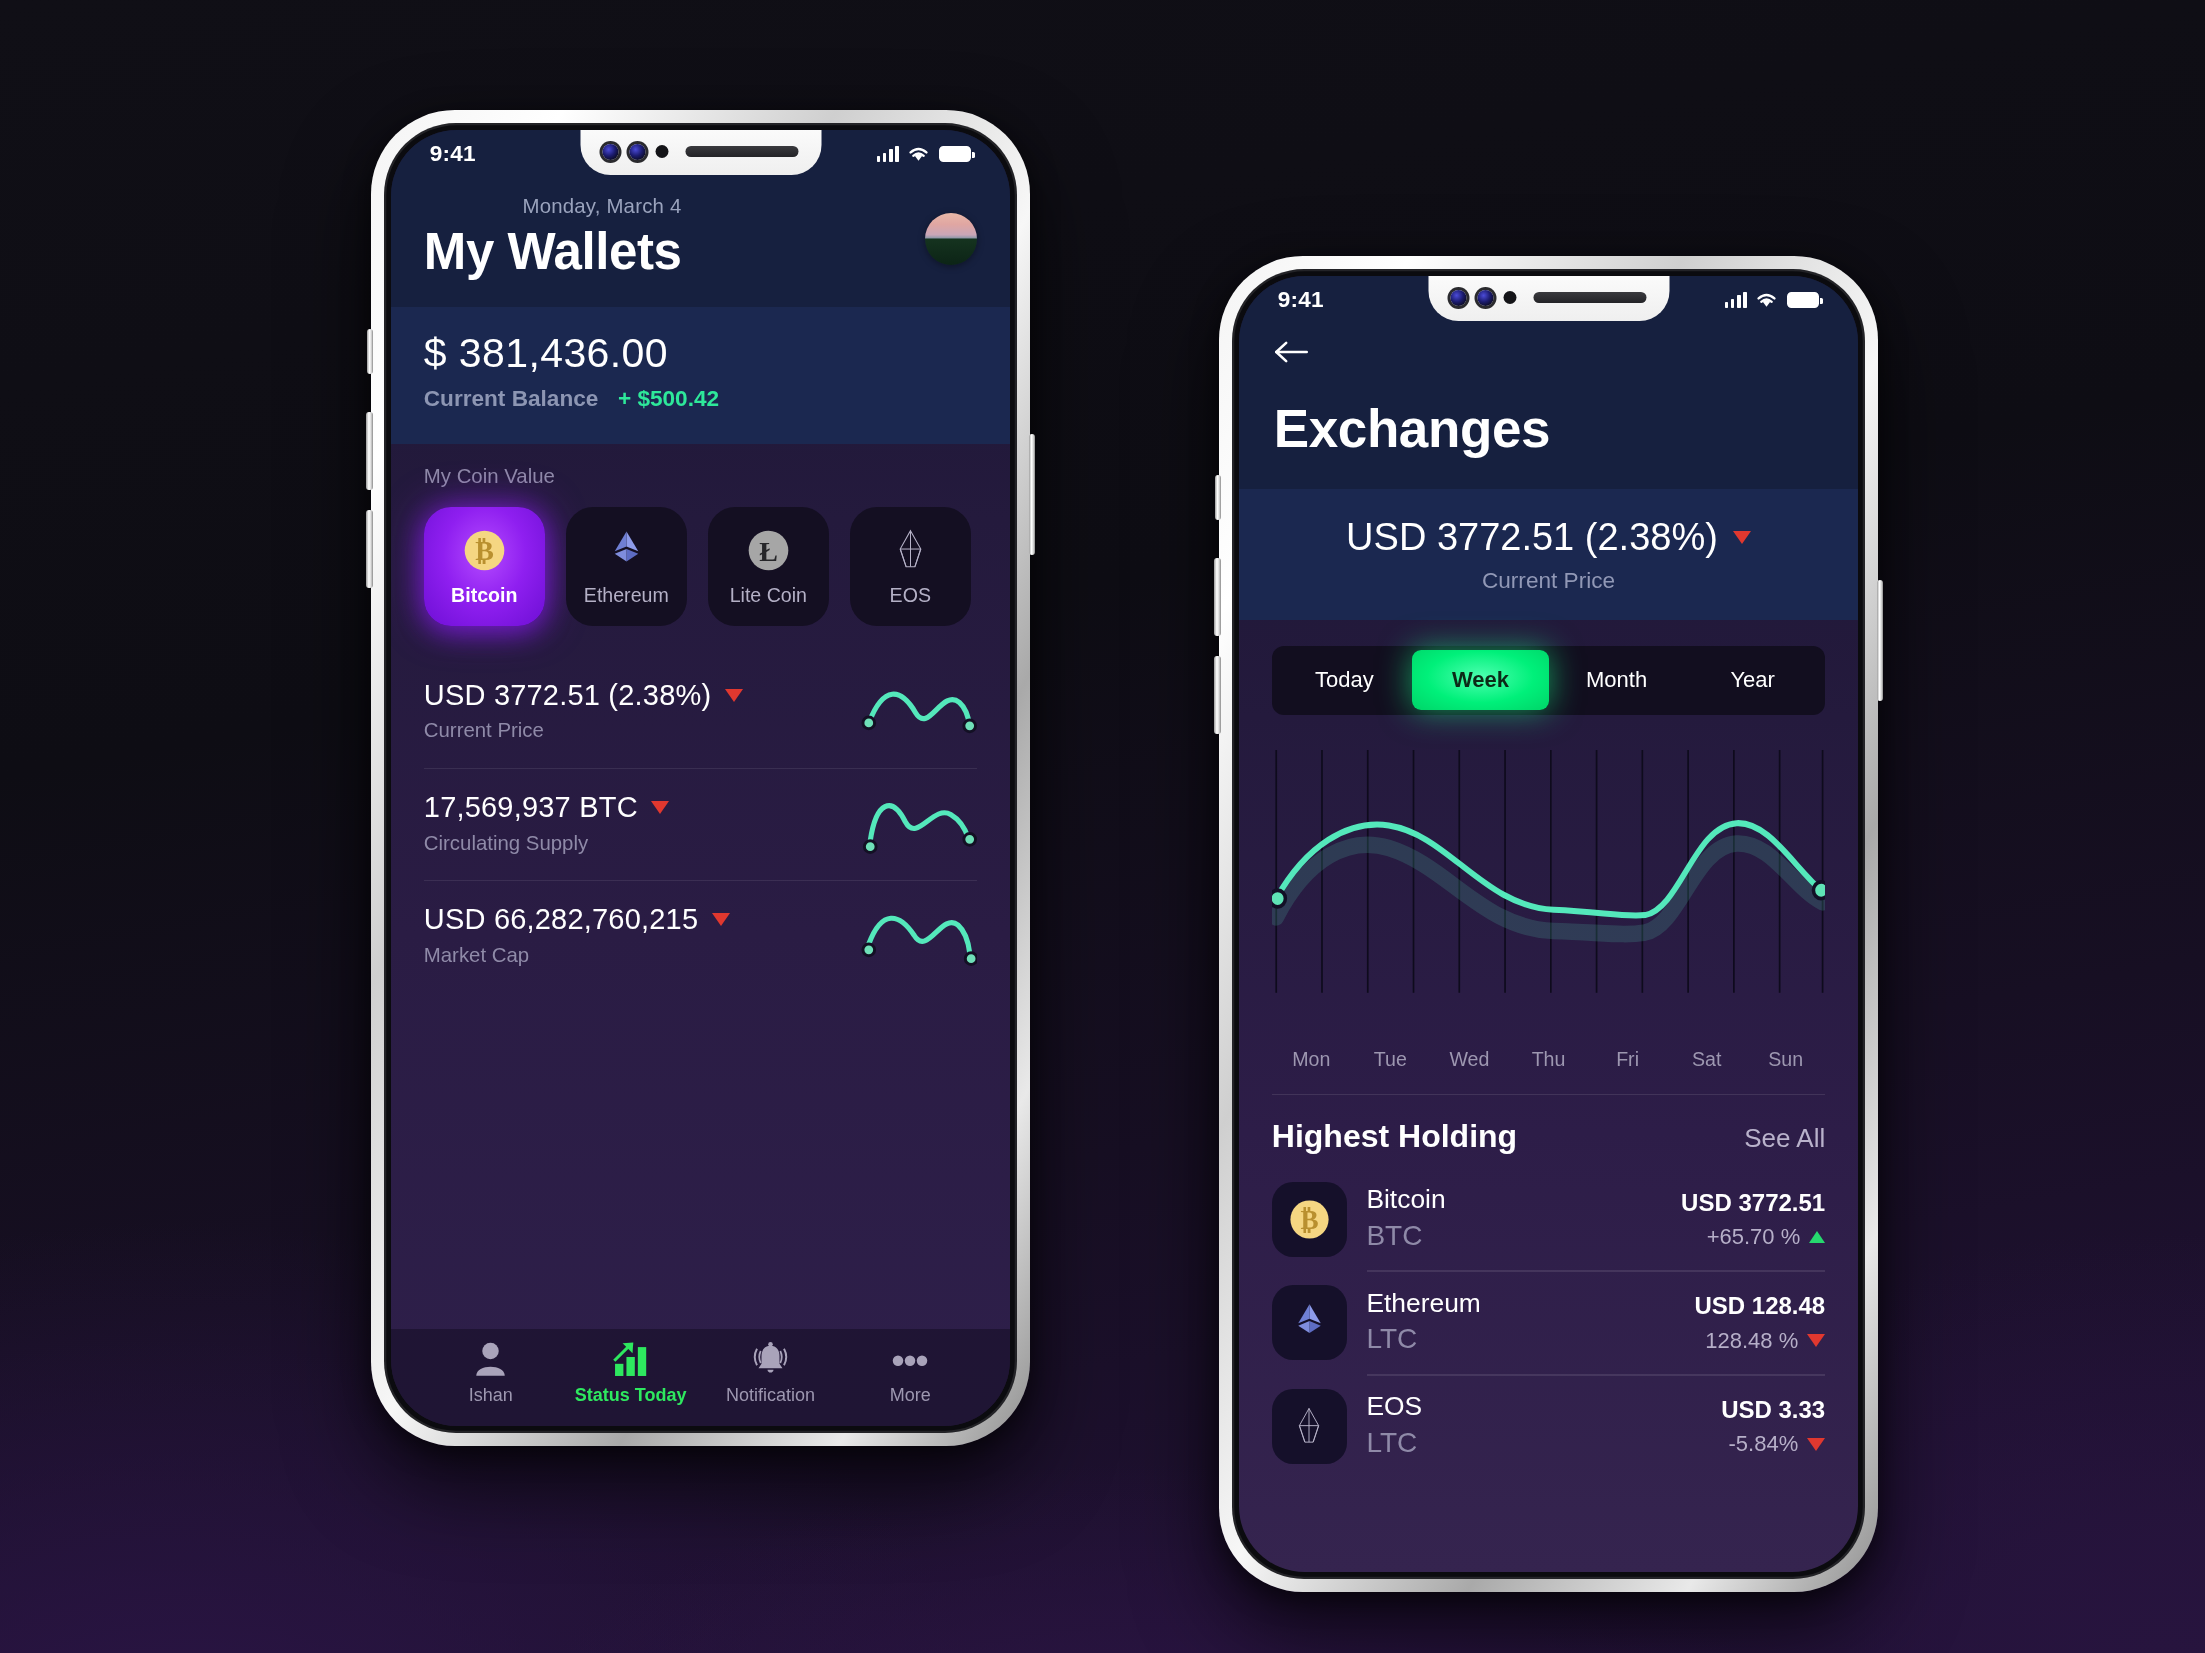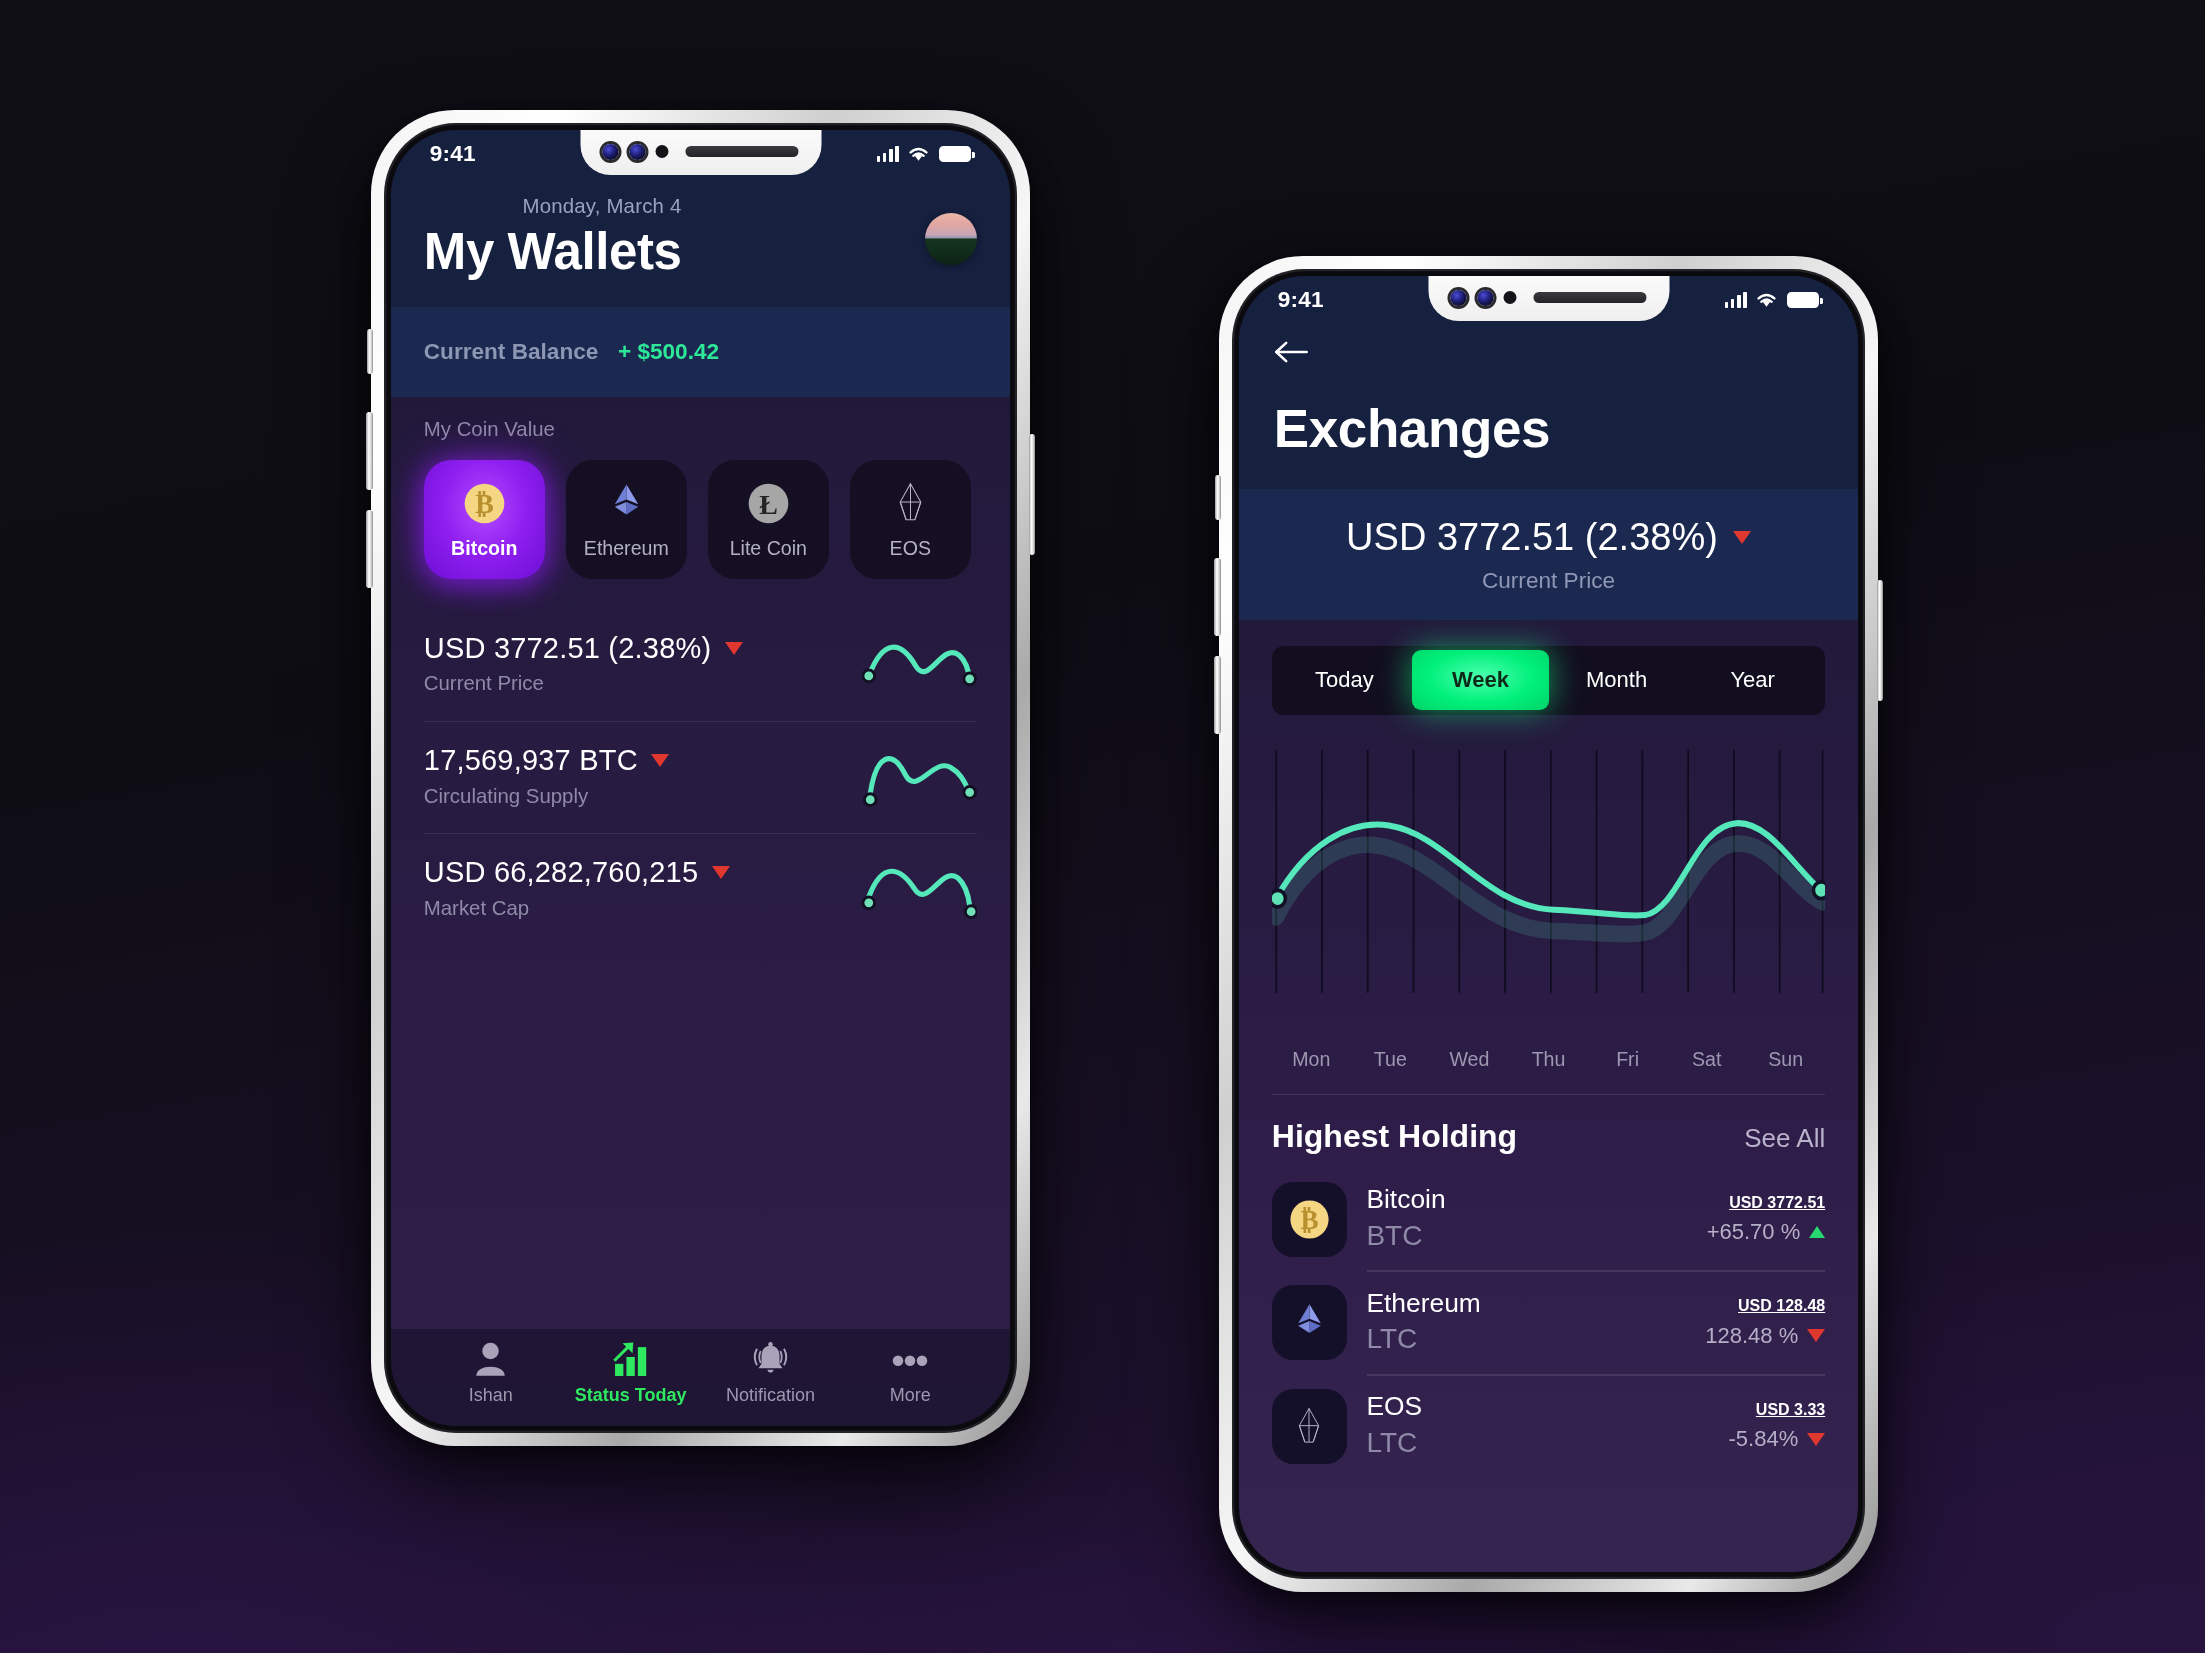--- a/index.html
+++ b/index.html
@@ -199,21 +199,21 @@
   .holdings { margin: 13.6px 33px 0 33px; }
   .hold { display: flex; align-items: center; gap: 19.6px; padding: 13.6px 0; }
   .hold-ic {
     width: 75px; height: 75px; border-radius: 21px; flex: none; background: #15102a;
     display: flex; align-items: center; justify-content: center;
   }
   .hold-mid { flex: 1; padding-bottom: 3px; }
   .hold-name { color: #fff; font-size: 26.4px; }
   .hold-sym { color: #8f8aa8; font-size: 28px; margin-top: 4.5px; }
   .hold-right { text-align: right; }
-  .hold-price { color: #fff; font-size: 16px; font-weight: 700; text-decoration: underline; }
+  .hold-price { color: #fff; font-size: 24px; font-weight: 700; }
   .hold-chg { color: #b6afc8; font-size: 22px; margin-top: 7.5px; display: flex; align-items: center; justify-content: flex-end; gap: 9px; }
   .hold-div { height: 1.5px; background: rgba(255,255,255,.10); margin-left: 95px; }
 </style>
 </head>
 <body>
 
 <div id="backdrop"></div>
 
 <div class="phone" id="phone1">
   <div class="btn-side" style="left:-4.5px;top:219px;width:6px;height:45px;"></div>
@@ -251,20 +251,21 @@
 
       <div class="p1-head">
         <div>
           <div class="p1-date">Monday, March 4</div>
           <div class="p1-title">My Wallets</div>
         </div>
         <div class="avatar"></div>
       </div>
 
       <div class="p1-balance">
+        <div class="bal-amt">$ 381,436.00</div>
         <div class="bal-row">
           <div class="bal-lbl">Current Balance</div>
           <div class="bal-delta">+ $500.42</div>
         </div>
       </div>
 
       <div class="p1-body">
         <div class="sec-lbl">My Coin Value</div>
 
         <div class="coins">

